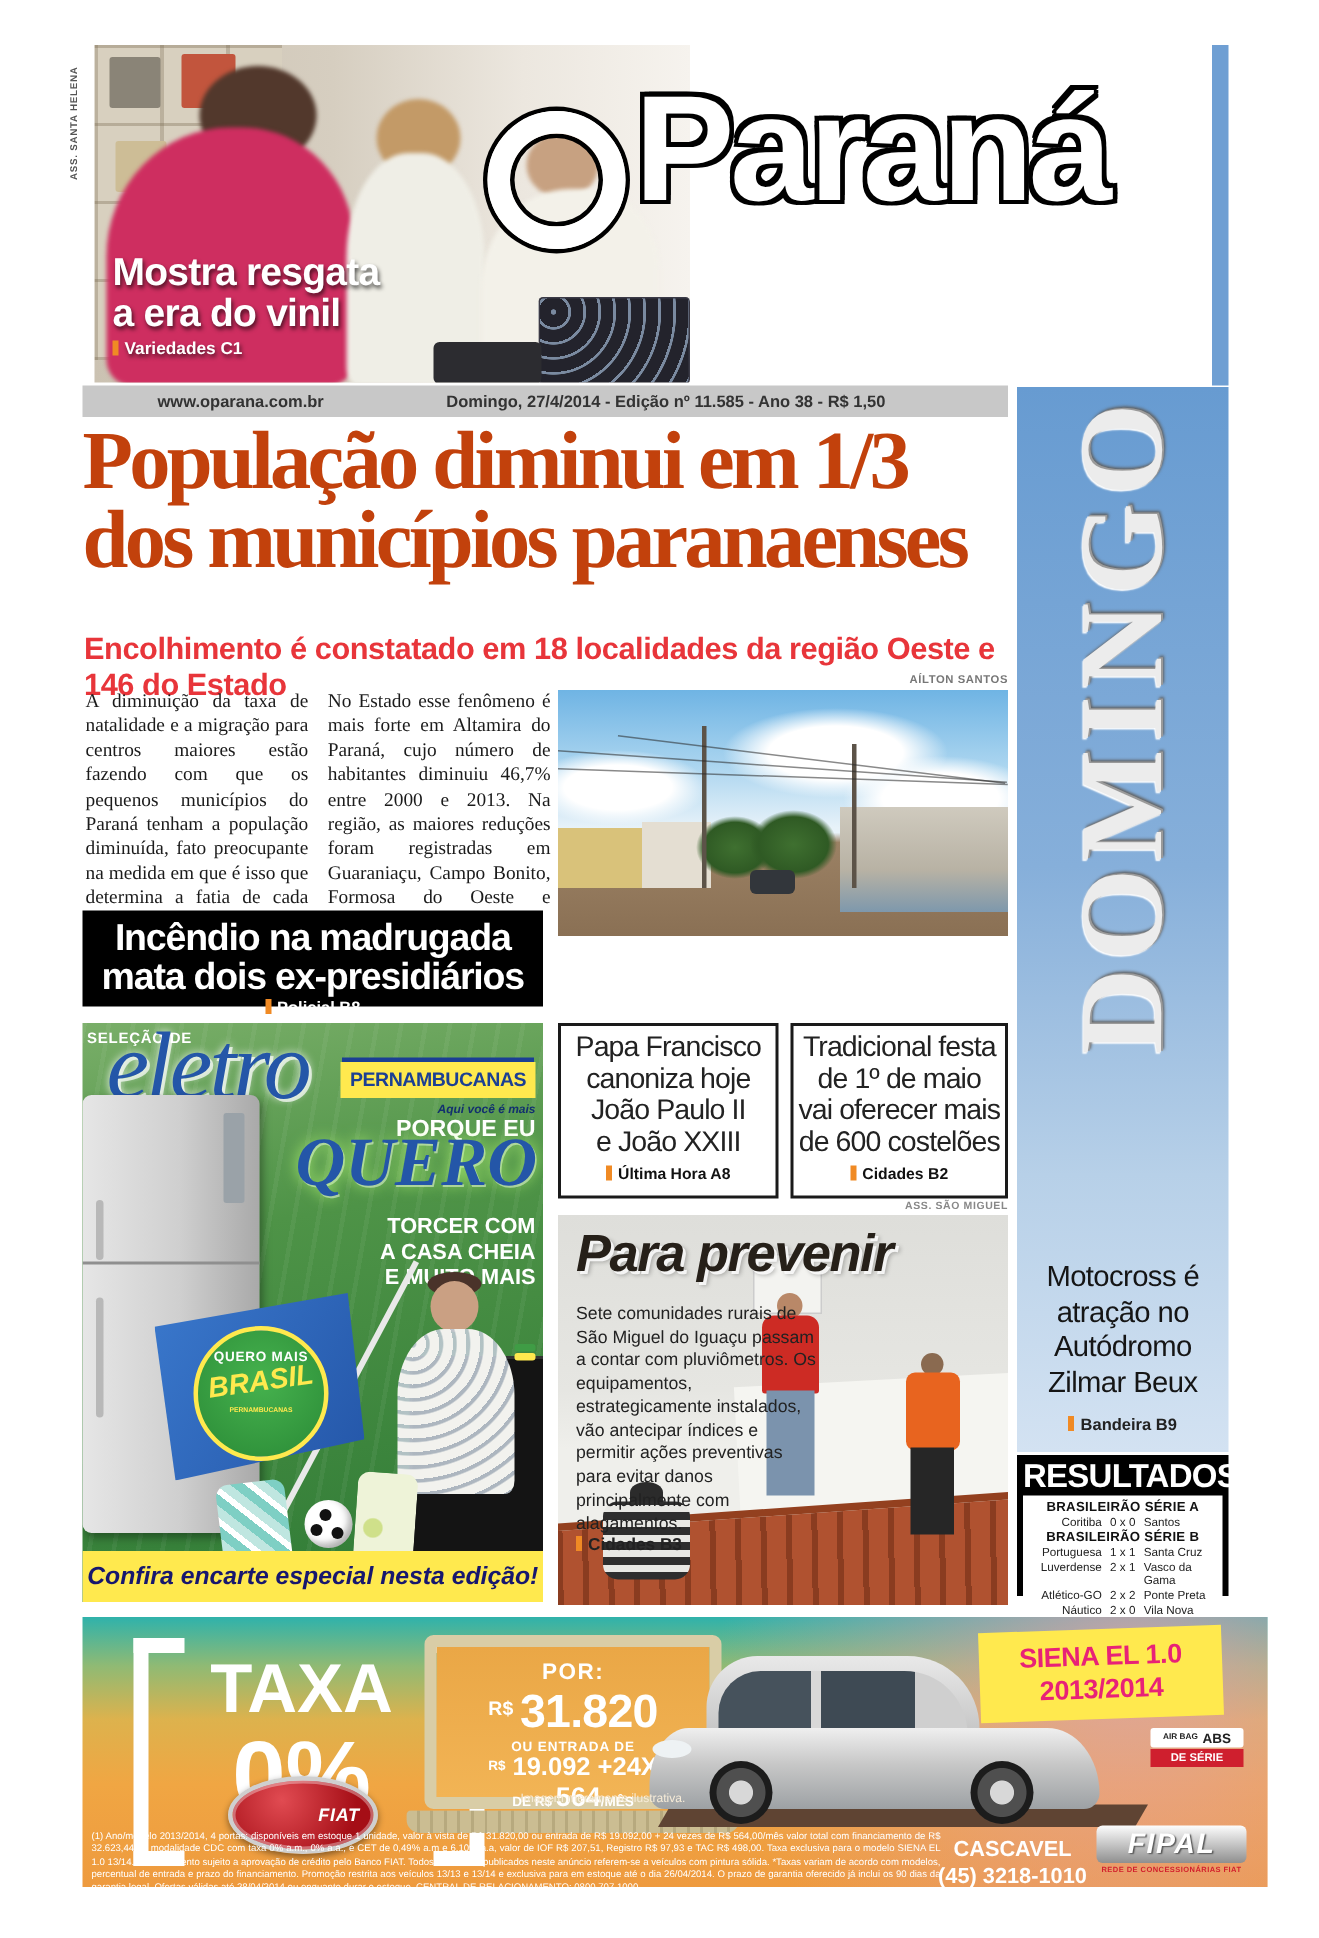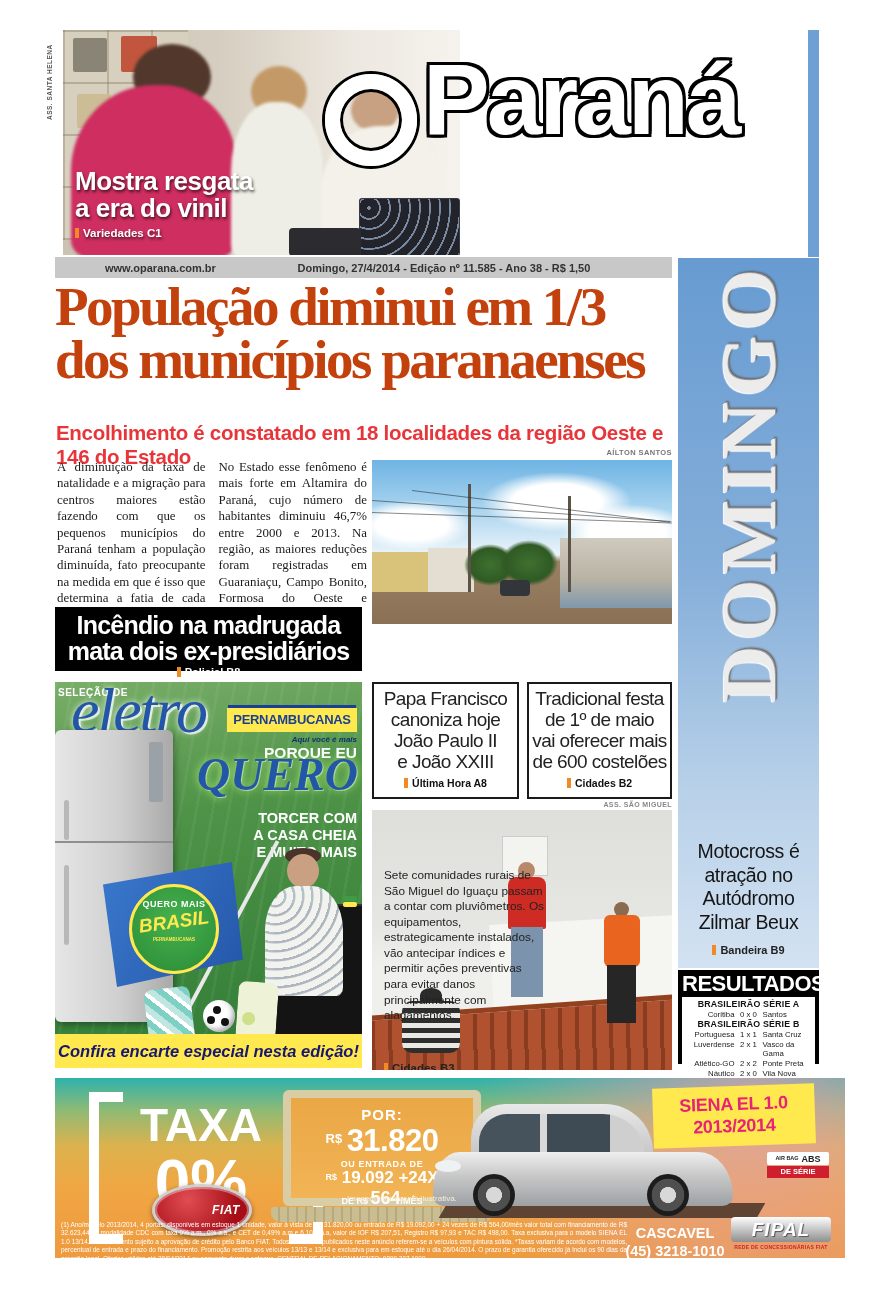--- a/index.html
+++ b/index.html
@@ -160,21 +160,21 @@
   .pv-box{position:absolute;left:0px;top:-26px;width:44px;height:38px;background:#f3f3f0;border:1px solid #ccc;}
   .pv-man-orange .head{position:absolute;left:10px;top:0;width:15px;height:15px;background:#8a6a50;border-radius:50%;}
   .pv-man-orange .vest{position:absolute;left:0;top:13px;width:36px;height:52px;background:#e8641f;border-radius:6px;}
   .pv-man-orange .pants{position:absolute;left:3px;top:63px;width:29px;height:58px;background:#262626;}
   .pv-man-stripe .cap{position:absolute;left:18px;top:0;width:22px;height:14px;background:#2b2b2b;border-radius:50% 50% 0 0;}
   .pv-man-stripe .shirt{position:absolute;left:0;top:13px;width:58px;height:52px;border-radius:10px;
     background:repeating-linear-gradient(0deg,#2e2e2e 0 5px,#e8e8e4 5px 10px);}
   .prev-title{position:absolute;left:12px;top:6px;font-size:35px;font-style:italic;font-weight:bold;
     color:#262019;letter-spacing:-1px;text-shadow:2px 2px 0 rgba(255,255,255,.85),3px 3px 3px rgba(0,0,0,.25);}
   .prev-body{position:absolute;left:12px;top:58px;width:162px;font-size:11.8px;line-height:1.32;color:#222;}
-  .prev-tag{position:absolute;left:12px;top:214px;font-size:11.5px;font-weight:bold;color:#222;margin-top:38px;}
+  .prev-tag{position:absolute;left:12px;top:214px;font-size:11.5px;font-weight:bold;color:#222;}
 
   
   #domingo{left:678px;top:258px;width:141px;height:710px;
     background:linear-gradient(180deg,#679bd1 0%,#86afda 45%,#b7d0e8 74%,#d3e2f2 100%);}
   #domingo-word{position:absolute;left:50%;top:6px;transform:translateX(-50%) rotate(180deg);
     writing-mode:vertical-rl;font-family:"Liberation Serif",serif;font-weight:bold;font-size:79px;
     letter-spacing:5px;color:#ececec;
     text-shadow:1px 1px 0 #9a9a9a,2px 2px 2px #5f5f5f,-1px -1px 1px #ffffff;}
   .moto{position:absolute;bottom:34px;width:100%;text-align:center;font-size:19.5px;line-height:1.2;
     color:#151515;letter-spacing:-.4px;}
@@ -409,20 +409,21 @@
     </div>
     <div class="art pv-man-orange" style="left:232px;top:92px;width:40px;height:125px;">
       <div class="head"></div>
         <div class="vest"></div>
         <div class="pants"></div>
     </div>
     <div class="art pv-man-stripe" style="left:30px;top:178px;width:60px;height:70px;">
       <div class="cap"></div>
         <div class="shirt"></div>
     </div>
+    <div class="prev-title">Para prevenir</div>
     <div class="prev-body">Sete comunidades rurais de São Miguel do Iguaçu passam a contar com pluviômetros. Os equipamentos, estrategicamente instalados, vão antecipar índices e permitir ações preventivas para evitar danos principalmente com alagamentos.</div>
     <div class="prev-tag"><span class="tick"></span><span>Cidades B3</span></div>
   </div>
 
   <div id="domingo" class="abs">
     <div id="domingo-word">DOMINGO</div>
     <div class="moto">
       <div>Motocross é</div>
       <div>atração no</div>
       <div>Autódromo</div>

